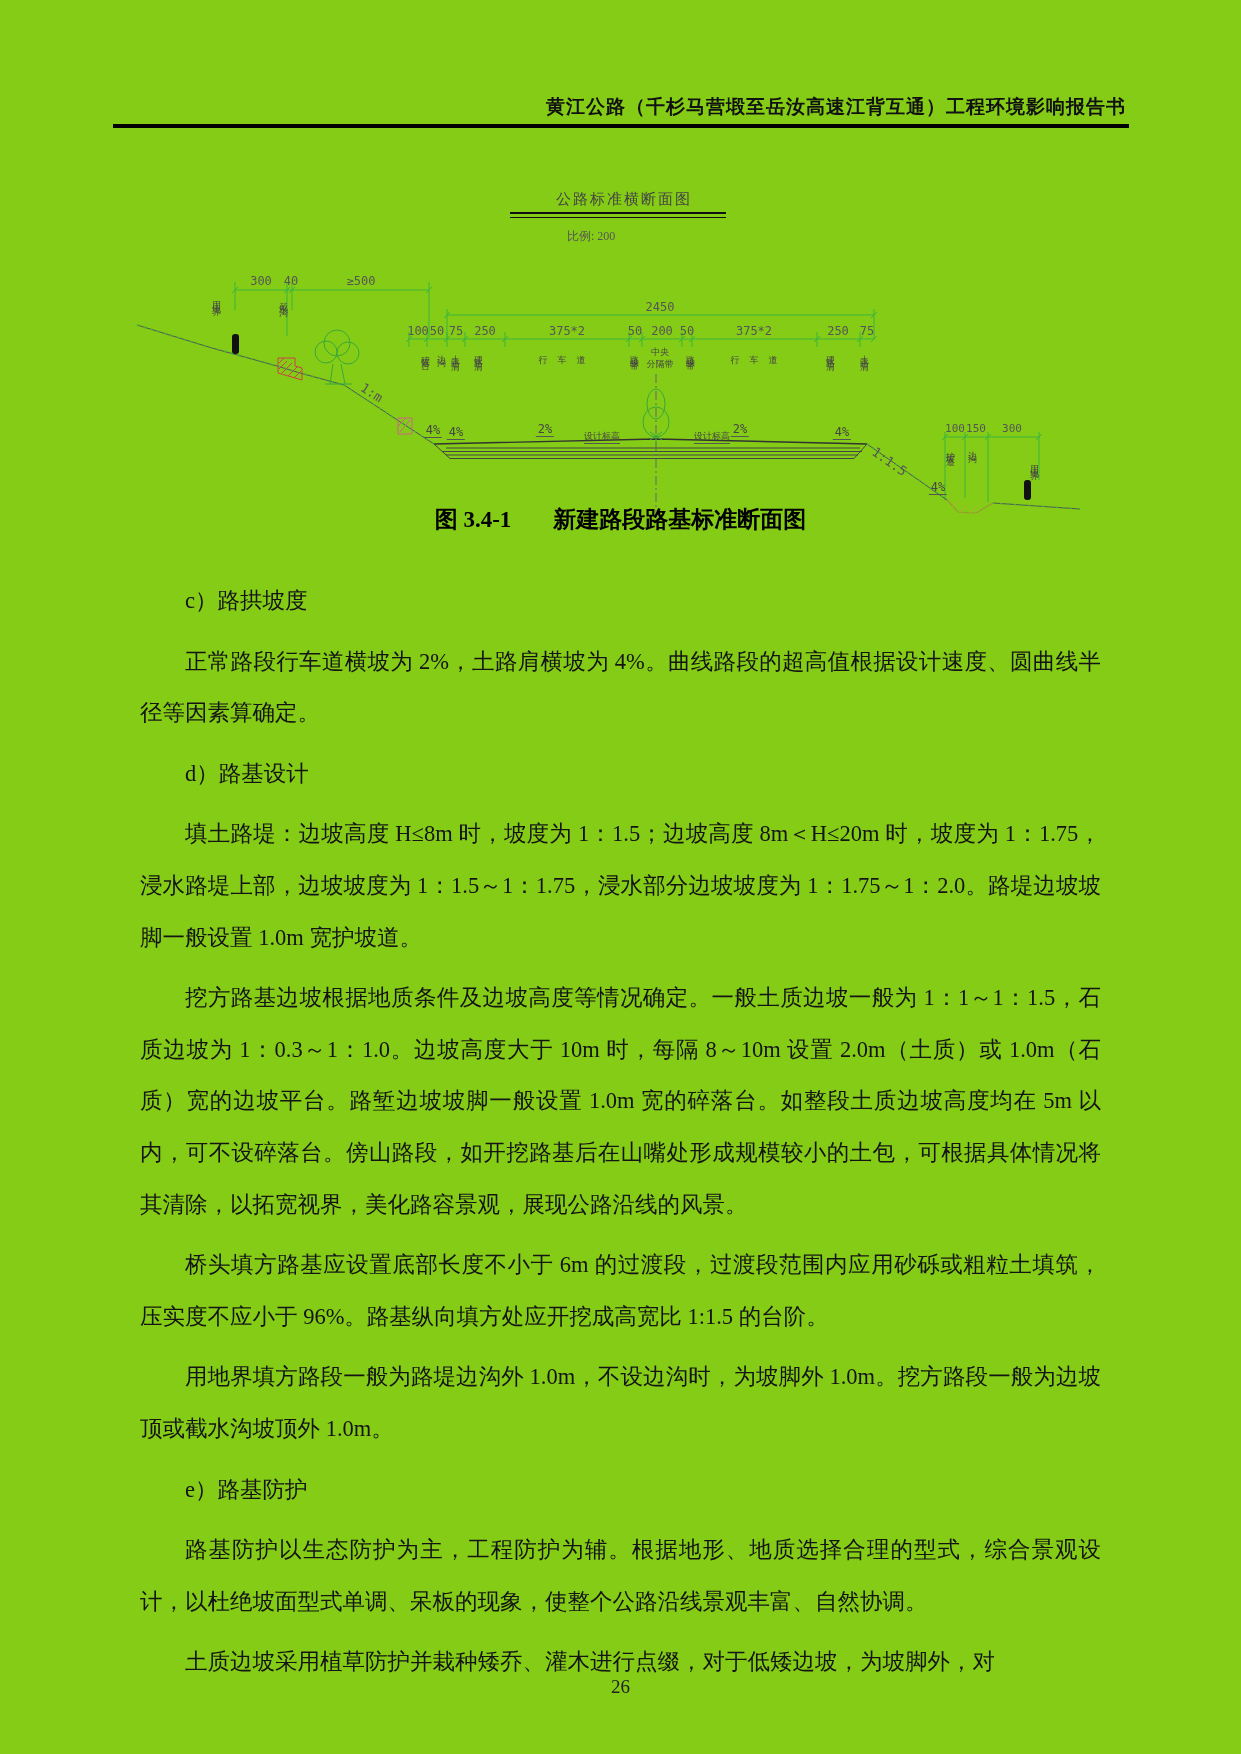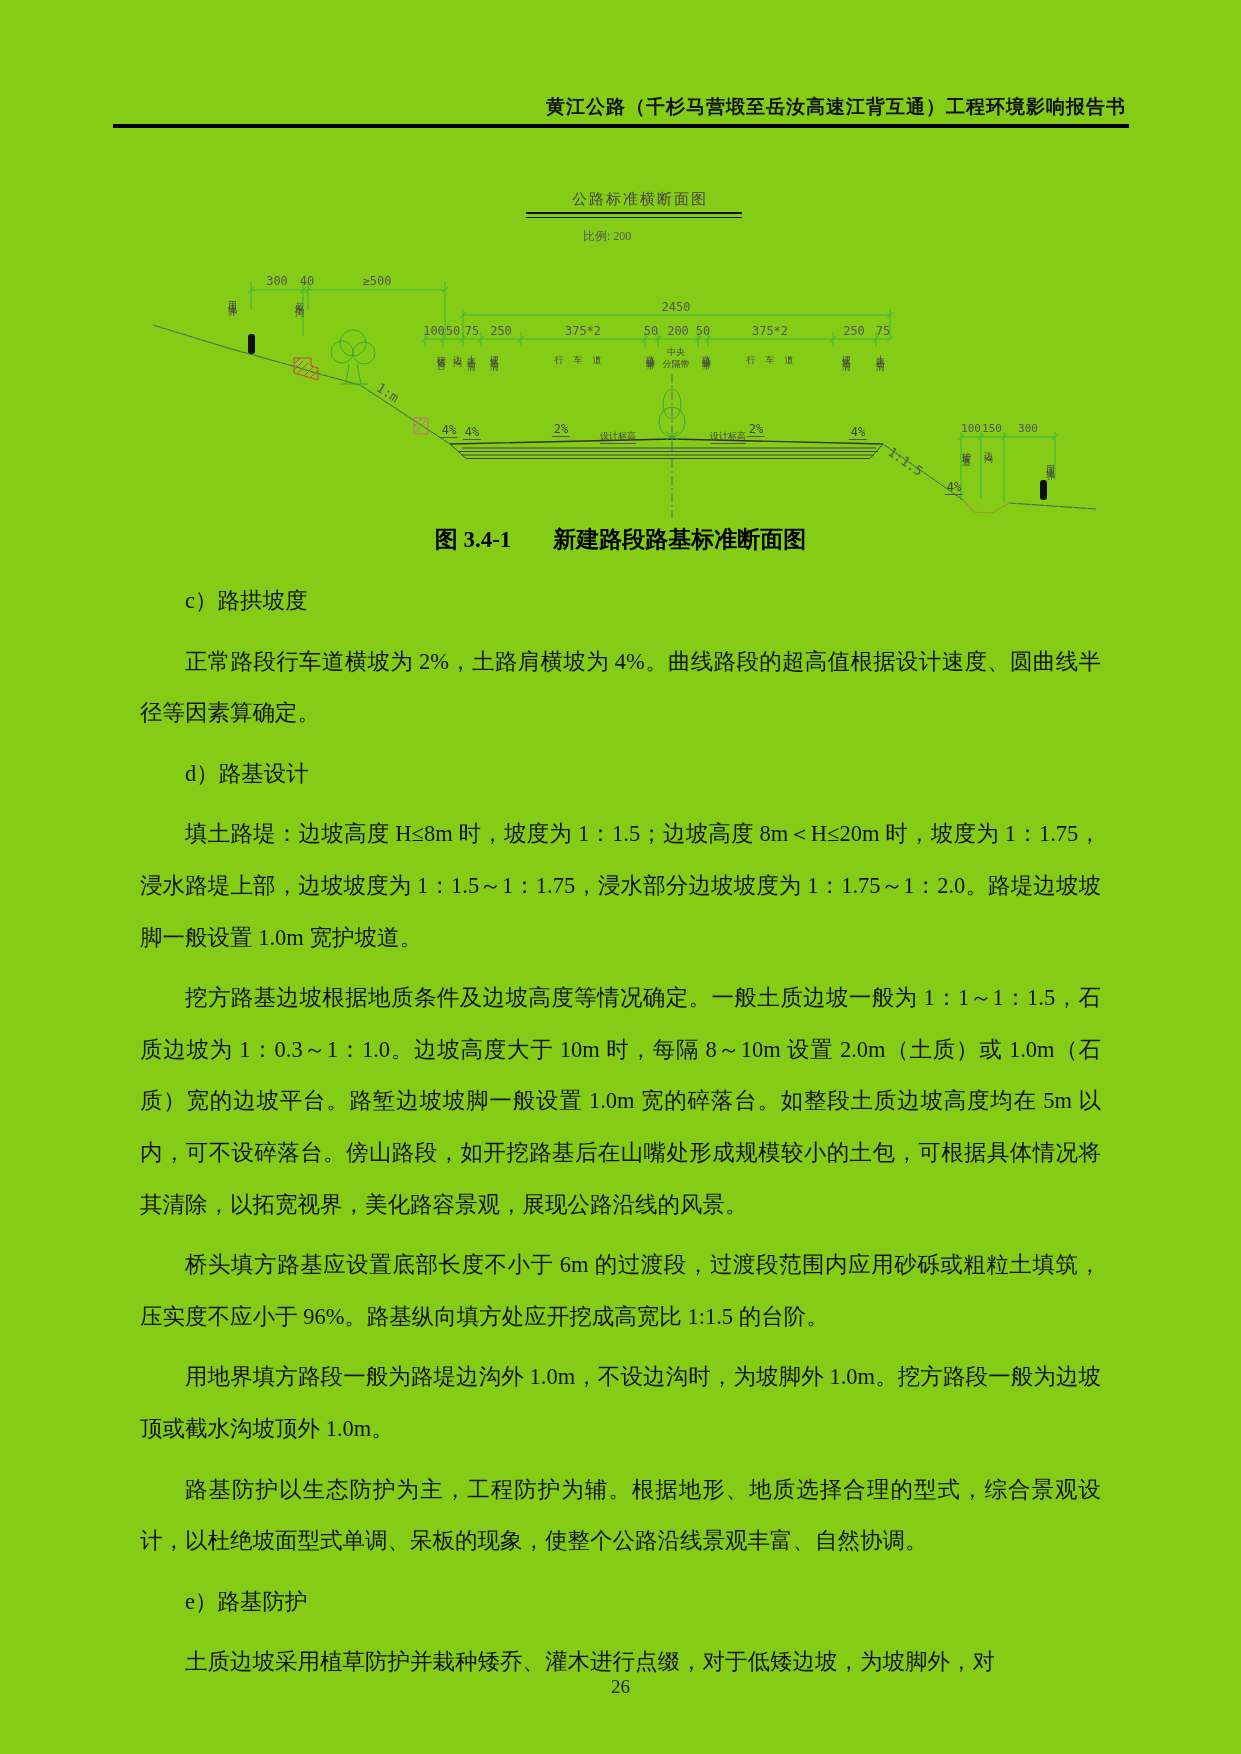--- a/index.html
+++ b/index.html
@@ -3,21 +3,21 @@
 <meta charset="utf-8">
 <style>
   html,body{margin:0;padding:0;background:#888;}
   .page{position:relative;width:1241px;height:1754px;background:#84cc16;margin:0 auto;
         font-family:"Liberation Serif","DejaVu Serif",serif;color:#1a1a1a;overflow:hidden;}
   
   .hdr{position:absolute;top:94px;left:113px;right:115px;text-align:right;
        font-size:19px;font-weight:bold;letter-spacing:1px;color:#111;}
   .hdr-rule{position:absolute;top:124px;left:113px;right:112px;height:4px;background:#000;}
   
-  .diag{position:absolute;left:128px;top:182px;width:1000px;height:348px;}
+  .diag{position:absolute;left:112px;top:182px;width:1000px;height:348px;}
   .diag svg{position:absolute;left:0;top:0;}
   .dlab{position:absolute;font-family:"DejaVu Sans Mono","Liberation Mono",monospace;
         color:#555;font-size:12px;white-space:nowrap;transform:translateX(-50%);}
   .dtitle{position:absolute;top:8px;left:512px;transform:translateX(-50%);
           font-size:15px;letter-spacing:2px;color:#444;white-space:nowrap;
           font-family:"DejaVu Sans","Liberation Sans",sans-serif;}
   .dunder{position:absolute;top:30px;left:398px;width:216px;height:3px;
           border-top:2px solid #111;border-bottom:1px solid #111;}
   .dscale{position:absolute;top:46px;left:455px;font-size:12px;color:#555;
           font-family:Liberation Serif, serif;}
@@ -30,21 +30,21 @@
   .grade{position:absolute;font-size:12px;color:#444;transform:translateX(-50%);
          border-bottom:1px solid #555;padding:0 2px 0 2px;line-height:13px;
          font-family:"DejaVu Sans Mono","Liberation Mono",monospace;}
   .elev{position:absolute;font-size:9px;color:#444;transform:translateX(-50%);
         border-bottom:1px solid #555;font-family:"DejaVu Sans","Liberation Sans",sans-serif;}
   .slope{position:absolute;font-size:13px;color:#555;white-space:nowrap;
          font-family:"DejaVu Sans Mono","Liberation Mono",monospace;}
   .slope-l{transform:rotate(33deg);}
   .slope-r{transform:rotate(35deg);}
   
-  .caption{position:absolute;top:524px;left:0;width:100%;text-align:center;
+  .caption{position:absolute;top:504px;left:0;width:100%;text-align:center;
            font-size:23px;font-weight:bold;color:#000;}
   .caption .gap{display:inline-block;width:42px;}
   
   .body{position:absolute;top:566px;left:131px;width:979px;}
   .body p{margin:9px;font-size:22.5px;line-height:51.6px;text-align:justify;
           text-indent:2em;color:#141414;}
   .pagenum{position:absolute;top:1676px;left:0;width:100%;text-align:center;
            font-size:19px;color:#222;}
 </style>
 </head>
@@ -186,19 +186,19 @@
   </div>
 
   <div class="body">
     <p>c）路拱坡度</p>
     <p>正常路段行车道横坡为 2%，土路肩横坡为 4%。曲线路段的超高值根据设计速度、圆曲线半径等因素算确定。</p>
     <p>d）路基设计</p>
     <p>填土路堤：边坡高度 H≤8m 时，坡度为 1：1.5；边坡高度 8m＜H≤20m 时，坡度为 1：1.75，浸水路堤上部，边坡坡度为 1：1.5～1：1.75，浸水部分边坡坡度为 1：1.75～1：2.0。路堤边坡坡脚一般设置 1.0m 宽护坡道。</p>
     <p>挖方路基边坡根据地质条件及边坡高度等情况确定。一般土质边坡一般为 1：1～1：1.5，石质边坡为 1：0.3～1：1.0。边坡高度大于 10m 时，每隔 8～10m 设置 2.0m（土质）或 1.0m（石质）宽的边坡平台。路堑边坡坡脚一般设置 1.0m 宽的碎落台。如整段土质边坡高度均在 5m 以内，可不设碎落台。傍山路段，如开挖路基后在山嘴处形成规模较小的土包，可根据具体情况将其清除，以拓宽视界，美化路容景观，展现公路沿线的风景。</p>
     <p>桥头填方路基应设置底部长度不小于 6m 的过渡段，过渡段范围内应用砂砾或粗粒土填筑，压实度不应小于 96%。路基纵向填方处应开挖成高宽比 1:1.5 的台阶。</p>
     <p>用地界填方路段一般为路堤边沟外 1.0m，不设边沟时，为坡脚外 1.0m。挖方路段一般为边坡顶或截水沟坡顶外 1.0m。</p>
+    <p>e）路基防护</p>
     <p>路基防护以生态防护为主，工程防护为辅。根据地形、地质选择合理的型式，综合景观设计，以杜绝坡面型式单调、呆板的现象，使整个公路沿线景观丰富、自然协调。</p>
-    <p>e）路基防护</p>
     <p>土质边坡采用植草防护并栽种矮乔、灌木进行点缀，对于低矮边坡，为坡脚外，对</p>
   </div>
 
   <div class="pagenum">26</div>
 </div>
 
 </body></html>

